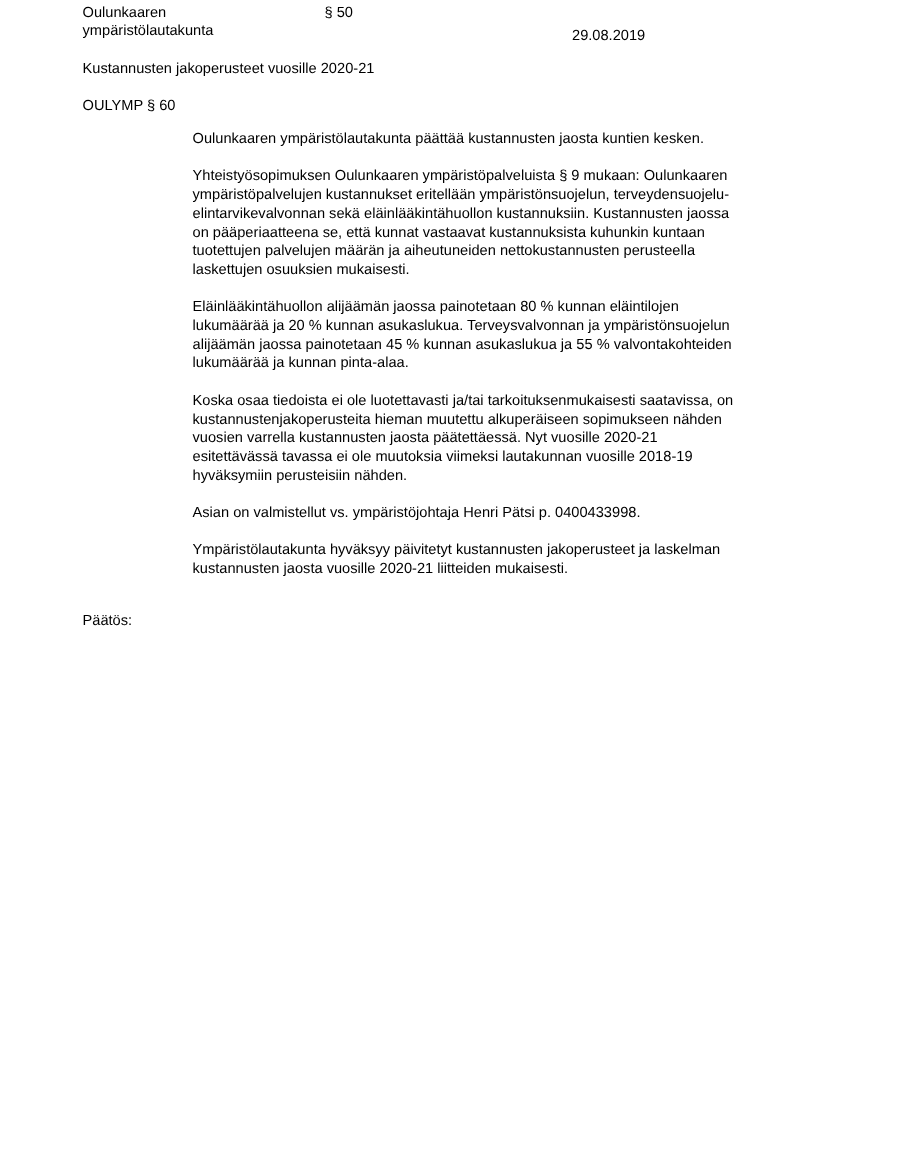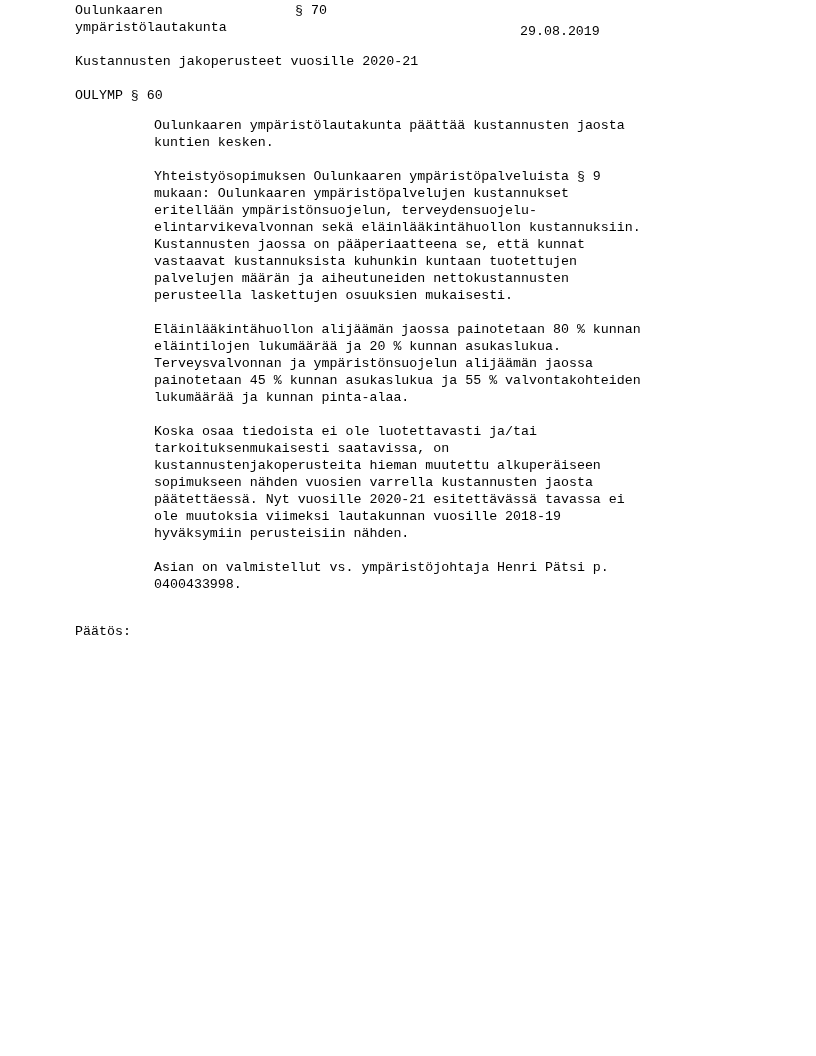--- a/index.html
+++ b/index.html
@@ -6,21 +6,21 @@
     margin: 0;
     padding: 0;
     background: #ffffff;
   }
   .page {
     position: relative;
     width: 816px;
     height: 1056px;
     background: #ffffff;
     color: #000000;
-    font-family: Liberation Mono, monospace;
+    font-family: Liberation Sans, sans-serif;
     font-size: 13.3px;
     line-height: 17px;
     box-sizing: border-box;
     padding: 2px 40px 0 75px;
     overflow: hidden;
   }
   .header {
     position: relative;
     min-height: 34px;
     margin-bottom: 17px;
@@ -42,21 +42,21 @@
   .doc-title {
     margin-bottom: 17px;
   }
   .diary-number {
     margin-bottom: 17px;
   }
   .item-code {
     margin-bottom: 13px;
   }
   .body-block {
-    margin-left: 79px;
+    margin-left: 100px;
     width: 500px;
   }
   .body-block p {
     margin: 0 0 17px 0;
   }
   .proposal-label {
     margin-top: 22px;
     margin-bottom: 17px;
   }
   .decision-row {
@@ -71,36 +71,39 @@
     width: 500px;
   }
 </style>
 </head>
 <body>
 
 <div class="page">
 
   <div class="header">
     <div class="org-name">Oulunkaaren ympäristölautakunta</div>
-    <div class="section-number">§ 70</div>
+    <div class="section-number">§ 50</div>
     <div class="doc-date">29.08.2019</div>
   </div>
 
   <div class="doc-title">Kustannusten jakoperusteet vuosille 2020-21</div>
 
 
   <div class="item-code">OULYMP § 60</div>
 
   <div class="body-block">
     <p>Oulunkaaren ympäristölautakunta päättää kustannusten jaosta kuntien kesken.</p>
     <p>Yhteistyösopimuksen Oulunkaaren ympäristöpalveluista § 9 mukaan: Oulunkaaren ympäristöpalvelujen kustannukset eritellään ympäristönsuojelun, terveydensuojelu-elintarvikevalvonnan sekä eläinlääkintähuollon kustannuksiin. Kustannusten jaossa on pääperiaatteena se, että kunnat vastaavat kustannuksista kuhunkin kuntaan tuotettujen palvelujen määrän ja aiheutuneiden nettokustannusten perusteella laskettujen osuuksien mukaisesti.</p>
     <p>Eläinlääkintähuollon alijäämän jaossa painotetaan 80 % kunnan eläintilojen lukumäärää ja 20 % kunnan asukaslukua. Terveysvalvonnan ja ympäristönsuojelun alijäämän jaossa painotetaan 45 % kunnan asukaslukua ja 55 % valvontakohteiden lukumäärää ja kunnan pinta-alaa.</p>
     <p>Koska osaa tiedoista ei ole luotettavasti ja/tai tarkoituksenmukaisesti saatavissa, on kustannustenjakoperusteita hieman muutettu alkuperäiseen sopimukseen nähden vuosien varrella kustannusten jaosta päätettäessä. Nyt vuosille 2020-21 esitettävässä tavassa ei ole muutoksia viimeksi lautakunnan vuosille 2018-19 hyväksymiin perusteisiin nähden.</p>
     <p>Asian on valmistellut vs. ympäristöjohtaja Henri Pätsi p. 0400433998.</p>
   </div>
 
 
+  <div class="body-block">
+    <p>Ympäristölautakunta hyväksyy päivitetyt kustannusten jakoperusteet ja laskelman kustannusten jaosta vuosille 2020-21 liitteiden mukaisesti.</p>
+  </div>
 
   <div class="decision-row">
     <div class="decision-label">Päätös:</div>
   </div>
 
 </div>
 
 </body></html>

